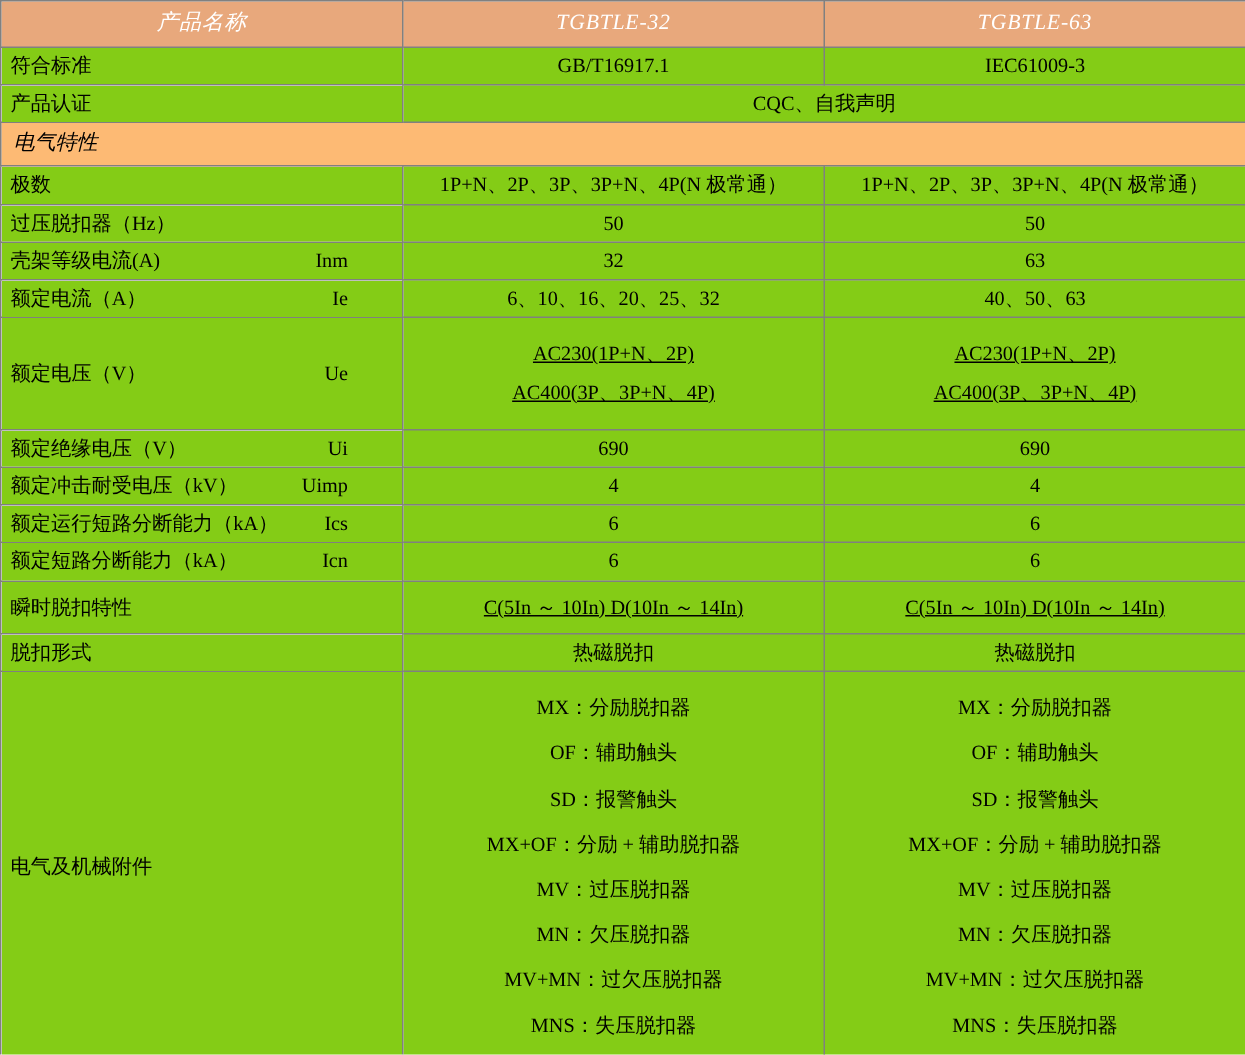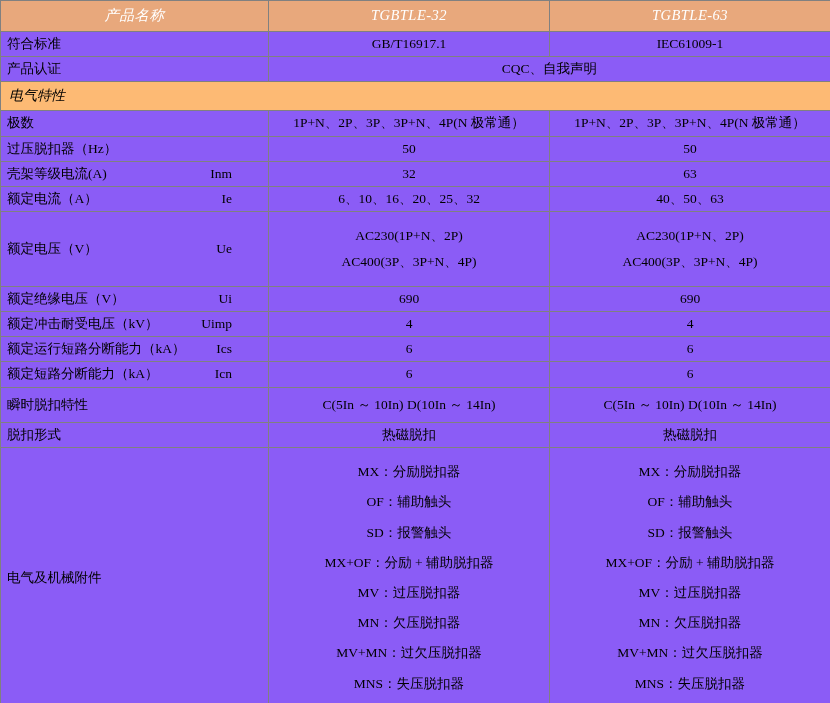--- a/index.html
+++ b/index.html
@@ -23,21 +23,21 @@
     border-collapse: collapse;
     width: 830px;
     table-layout: fixed;
   }
   table.spec td {
     border: 1px solid #808080;
     font-size: 13.5px;
     line-height: 1.35;
     padding: 3px 6px;
     vertical-align: middle;
-    background: #8b5cf6;
+    background: #84cc16;
   }
   col.c-label { width: 268px; }
   col.c-v1 { width: 281px; }
   col.c-v2 { width: 281px; }
 
   
   tr.header-row td {
     background: #e8a87c;
     color: #ffffff;
     font-style: italic;
@@ -81,20 +81,21 @@
   td.value.multi .vline {
     margin: 7px 0;
   }
   td.value.acc .vline {
     margin: 12px 0;
     font-size: 13.5px;
   }
   td.value.tall {
     padding-top: 8px;
     padding-bottom: 8px;
+    text-decoration: underline;
   }
   .label-mid {
     display: block;
   }
   .nowrap { white-space: nowrap; }
 </style>
 </head>
 <body>
 
 <div class="sheet">
@@ -112,21 +113,21 @@
       </tr>
 
       <tr>
         <td class="label">
           <span class="label-mid">符合标准</span>
         </td>
         <td class="value">
           <span class="vline">GB/T16917.1</span>
         </td>
         <td class="value">
-          <span class="vline">IEC61009-1</span>
+          <span class="vline">IEC61009-3</span>
         </td>
       </tr>
 
       <tr>
         <td class="label">
           <span class="label-mid">产品认证</span>
         </td>
         <td class="value" colspan="2">
           <span class="vline">CQC、自我声明</span>
         </td>

